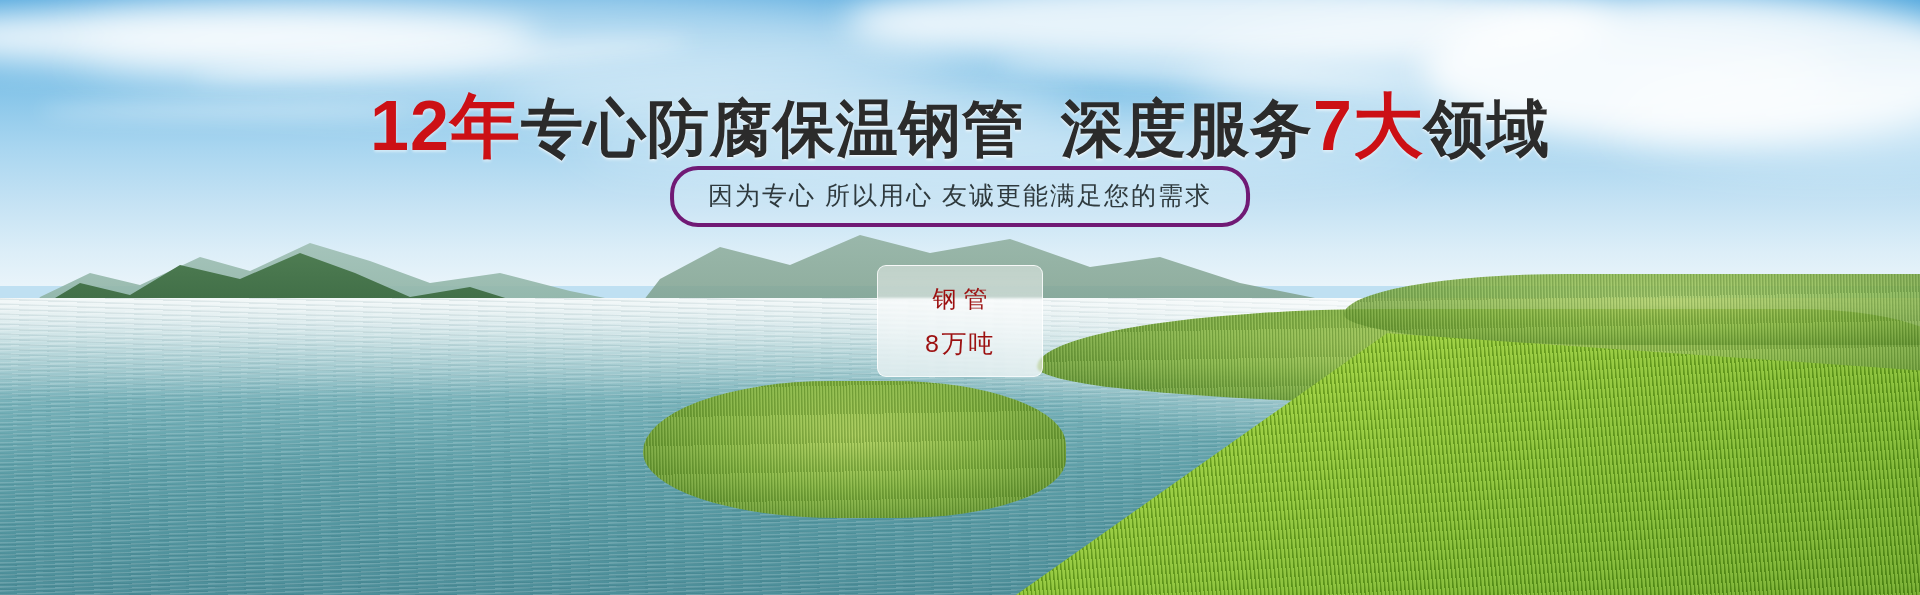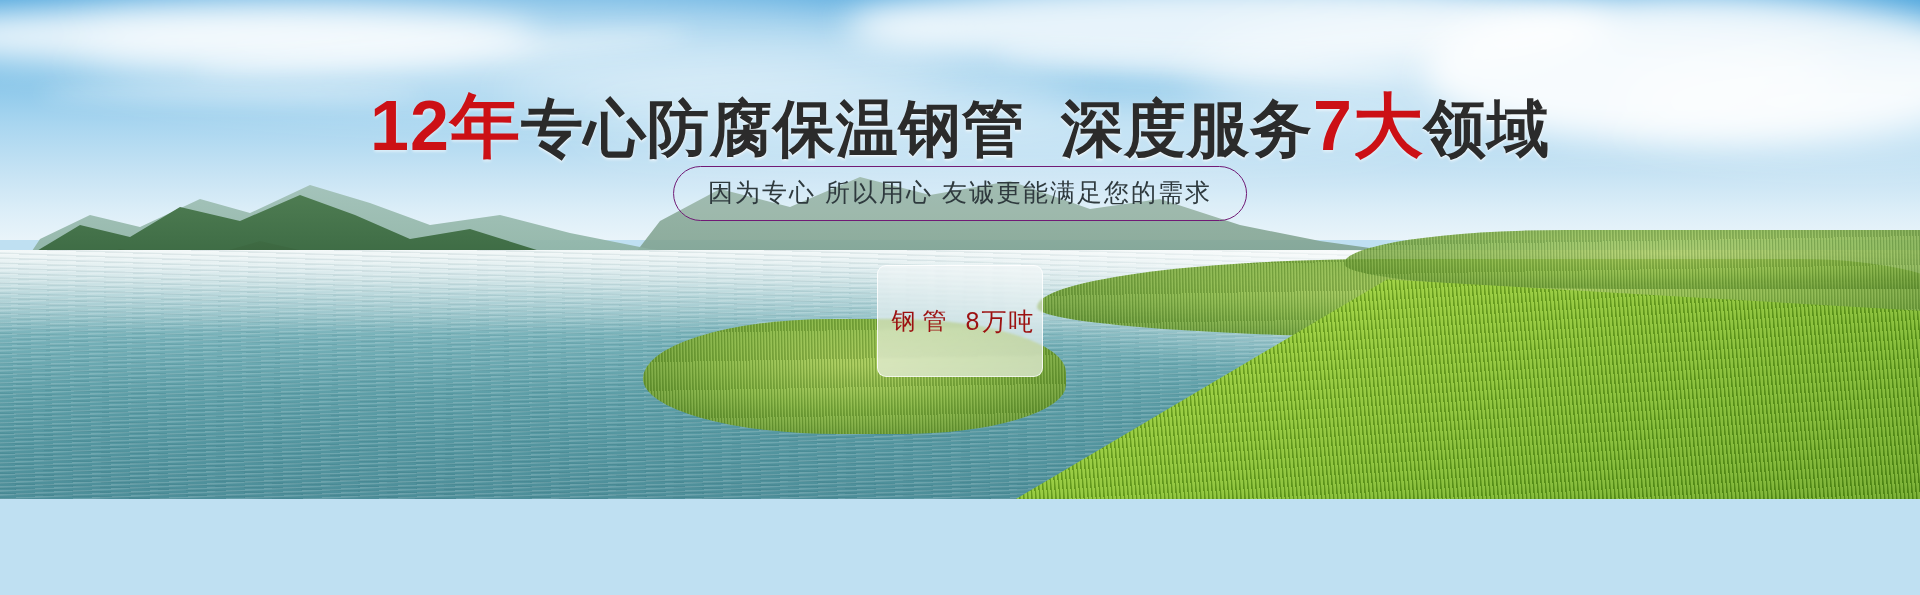--- a/index.html
+++ b/index.html
@@ -1,20 +1,20 @@
 <!DOCTYPE html>
 <html><head>
 <meta charset="utf-8">
 <style>
   * { margin:0; padding:0; box-sizing:border-box; }
   html,body { width:1920px; height:595px; overflow:hidden; background:#bfe0f2; }
   body { font-family:"Liberation Sans","DejaVu Sans",sans-serif; }
 
   #banner {
-    position:relative; width:1920px; height:499px; overflow:hidden;
+    position:relative; width:1920px; height:595px; overflow:hidden;
   }
 
   
   .sky {
     position:absolute; inset:0 0 52% 0;
     background:
       linear-gradient(180deg,#4ea6dd 0%, #63b3e2 14%, #86c5e9 32%, #a9d6f0 52%, #c6e3f4 72%, #dceef8 88%, #e9f4fa 100%);
   }
   .cloud {
     position:absolute; background:rgba(255,255,255,.85);
@@ -95,46 +95,46 @@
   }
   .headline .red {
     color:#cc1015; font-size:70px; font-weight:700;
     text-shadow:0 2px 3px rgba(255,255,255,.5);
   }
   .headline .gap { display:inline-block; width:36px; }
 
   .subtitle-pill {
     position:absolute; top:166px; left:50%; transform:translateX(-50%);
     padding:9px 34px 11px;
-    border:1px solid #701a75; border-radius:28px;
+    border:4px solid #701a75; border-radius:28px;
     font-size:25px; color:#2f3a3e; letter-spacing:2px; white-space:nowrap;
     background:rgba(255,255,255,.10);
   }
 
   
   .cards {
     position:absolute; top:265px; left:50%; transform:translateX(-50%);
     display:flex; gap:8px;
   }
   .card {
     width:166px; height:112px;
     background:linear-gradient(180deg, rgba(255,255,255,.42) 0%, rgba(255,255,255,.55) 48%, rgba(255,255,255,.62) 100%);
     border:1px solid rgba(255,255,255,.8);
     border-radius:9px;
-    display:flex; flex-direction:row;
+    display:flex; flex-direction:column;
     align-items:center; justify-content:center; gap:12px;
     backdrop-filter:blur(1px);
   }
   .card-label {
     font-size:24px; color:#9c1010; letter-spacing:7px;
     text-indent:7px; font-weight:400;
   }
   .card-value {
     font-size:25px; color:#9c1010; letter-spacing:2px;
-    font-family:Liberation Sans, sans-serif;
+    font-family:Liberation Mono, monospace;
   }
   .card-value sup { font-size:15px; vertical-align:super; }
 </style>
 </head>
 <body>
 
 <div id="banner">
 
   <div class="sky">
     <div class="cloud" style="left:-6%;top:2%;width:34%;height:62px;"></div>

